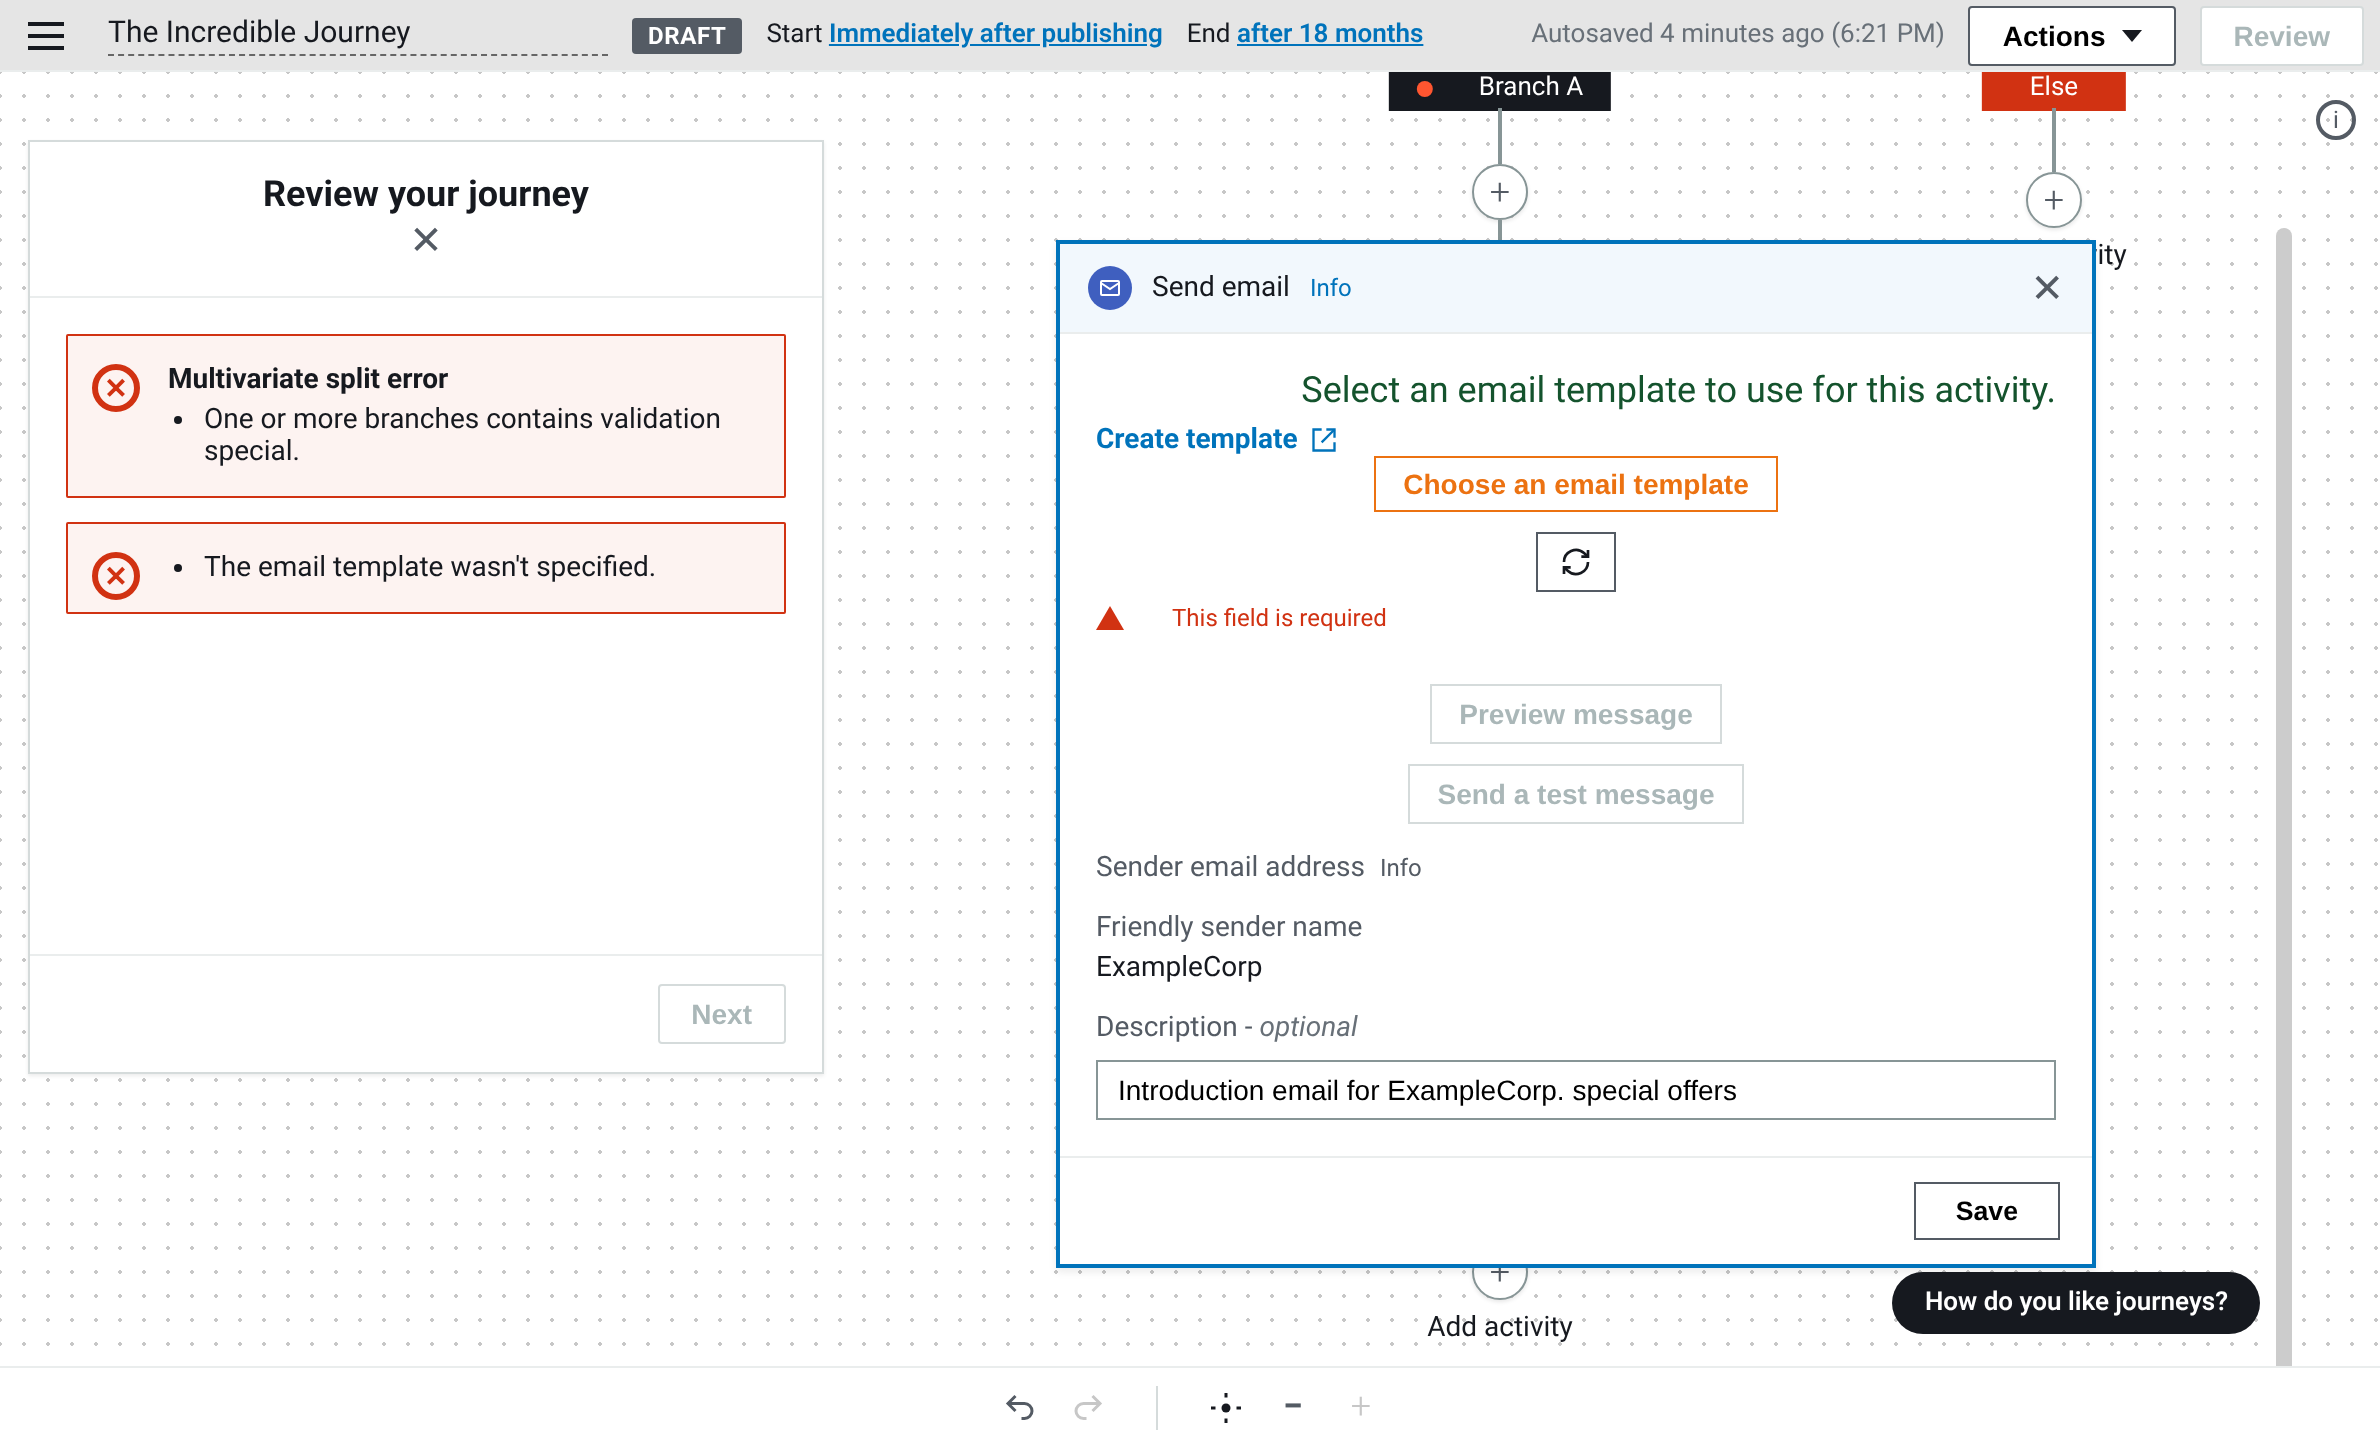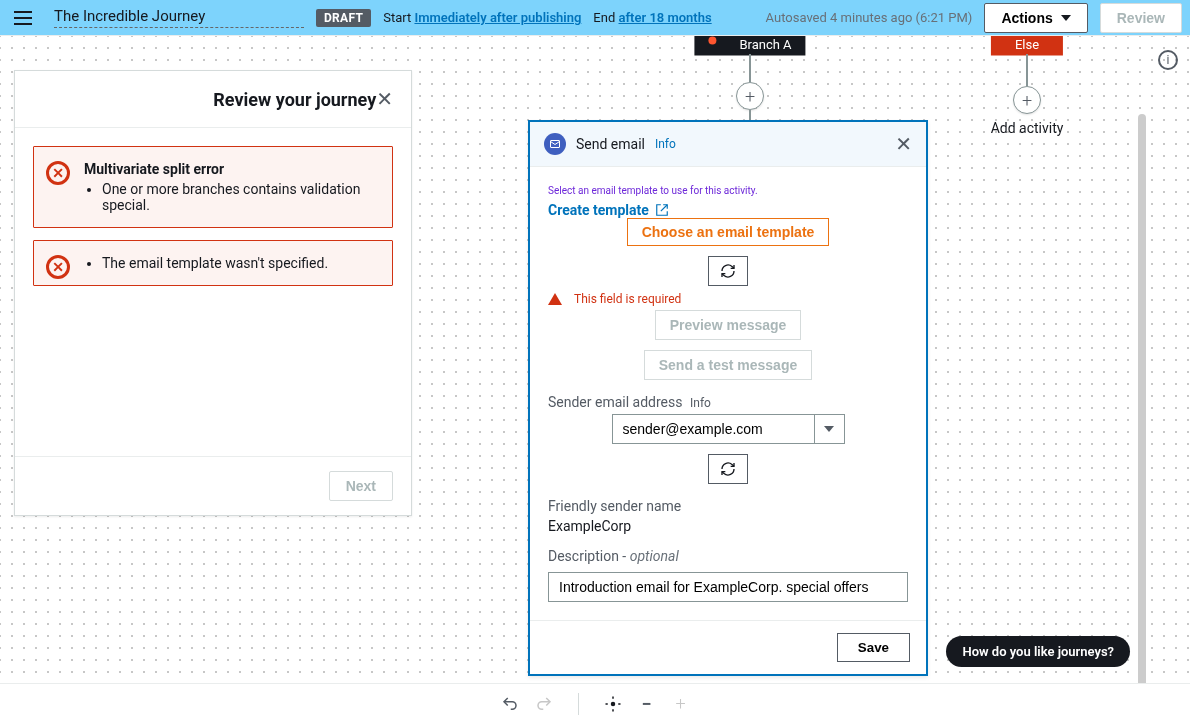--- a/index.html
+++ b/index.html
@@ -17,21 +17,21 @@
   
   .topbar {
     height: 36px;
     display: flex;
     align-items: center;
     padding: 0 8px;
     border-bottom: 1px solid #eaeded;
     gap: 12px;
     position: relative;
     z-index: 5;
-    background: #7dd3fc;
+    background: #e5e5e5;
   }
   .hamburger { width: 18px; height: 14px; display: flex; flex-direction: column; justify-content: space-between; cursor: pointer; margin: 0 10px 0 6px; }
   .hamburger span { height: 2px; background: #16191f; display: block; }
   .journey-name { font-size: 15px; padding-bottom: 2px; border-bottom: 1.5px dashed #666; min-width: 250px; }
   .draft-badge { background: #545b64; color: #fff; font-size: 12px; padding: 2px 8px; border-radius: 2px; font-weight: 700; letter-spacing: .3px; }
   .sched { font-size: 13px; color: #16191f; }
   .sched a { color: #0073bb; text-decoration: underline; cursor: pointer; font-weight: 600; }
   .autosave { color: #687078; font-size: 13px; margin-left: auto; }
   .btn {
     border: 1px solid #545b64;
@@ -70,35 +70,35 @@
     box-shadow: 0 1px 2px rgba(0,0,0,.1);
   }
   .add-activity-label { position: absolute; transform: translateX(-50%); color: #16191f; font-size: 14px; }
   .branch-tag {
     position: absolute;
     transform: translate(-50%, -50%);
     padding: 4px 14px;
     font-size: 13px;
     color: #fff;
   }
-  .branch-tag.black { background: #16191f; display:flex; align-items:flex-start; gap:23px; }
+  .branch-tag.black { background: #16191f; display:flex; align-items:center; gap:23px; }
   .branch-tag.black .dot { width:8px; height:8px; border-radius:50%; background:#ff5630; display:inline-block; }
   .branch-tag.red { background: #d13212; padding: 4px 24px; }
 
   
   .review-panel {
     position: absolute;
     left: 14px; top: 70px;
     width: 398px;
     background: #fff;
     border: 1px solid #d5dbdb;
     box-shadow: 0 1px 2px rgba(0,0,0,.08);
     z-index: 3;
   }
-  .review-header { padding: 16px 18px; border-bottom: 1px solid #eaeded; display:flex; align-items:center; justify-content:flex-end;}
+  .review-header { padding: 16px 18px; border-bottom: 1px solid #eaeded; display:flex; align-items:center; justify-content:space-between;flex-direction:column;}
   .review-header h2 { margin:0; font-size: 18px; font-weight: 700; }
   .close-x { font-size: 20px; color: #545b64; cursor: pointer; }
   .review-body { padding: 18px; }
   .review-intro { margin: 0 0 14px; line-height: 1.5; }
   .error-card {
     border: 1px solid #d13212;
     background: #fdf3f1;
     border-radius: 1px;
     padding: 14px 14px 14px 50px;
     margin-bottom: 12px;
@@ -114,40 +114,40 @@
   }
   .error-card h4 { margin: 0 0 4px; font-size: 14px; font-weight: 700; color:#16191f; }
   .error-card ul { margin: 0; padding-left: 18px; color:#16191f; }
   .review-footer { padding: 14px 18px; border-top: 1px solid #eaeded; text-align: right; margin-top: 140px;}
   .review-footer .btn { color:#aab7b8; border-color:#d5dbdb; font-weight:700; }
 
   
   .email-panel {
     position: absolute;
     left: 528px; top: 120px;
-    width: 400px;
+    width: 520px;
     border: 2px solid #0073bb;
     background: #f2f8fd;
     z-index: 3;
     box-shadow: 0 2px 4px rgba(0,0,0,.08);
   }
   .email-header { display:flex; align-items:center; padding: 10px 14px; gap: 10px; }
   .email-header .icon-circle { width:22px; height:22px; border-radius:50%; background:#3f5fbf; display:flex; align-items:center; justify-content:center; color:#fff; font-size:11px; }
   .email-header .title { font-weight: 400; font-size: 14px; }
   .email-header .info-link { color:#0073bb; font-size: 12px; cursor:pointer; }
   .email-header .close-x { margin-left:auto; }
   .email-body { padding: 18px; background: #fff; border-top: 1px solid #eaeded; }
-  .hint { color:#6d28d9; font-size: 10px; margin-bottom: 6px; }
+  .hint { color:#14532d; font-size: 18px; margin-bottom: 6px; text-align: right; }
   .link { color:#0073bb; font-weight:700; font-size:14px; cursor:pointer; display:inline-flex; align-items:center; gap:6px; }
   .link svg { width:14px; height:14px; }
   .row-flex { display:flex; gap:10px; align-items:center; margin-bottom:6px;flex-direction:column; }
   .choose-btn { border:1px solid #ec7211; color:#ec7211; background:#fff; padding:5px 14px; font-weight:700; cursor:pointer; font-size:14px; }
   .refresh-btn { border:1px solid #545b64; background:#fff; width:40px; height:30px; display:flex; align-items:center; justify-content:center; cursor:pointer; }
   .refresh-btn svg { width:16px; height:16px; stroke:#16191f; }
-  .field-err { color:#d13212; font-size:12px; display:flex; align-items:center; gap:12px; margin-bottom:4px;}
+  .field-err { color:#d13212; font-size:12px; display:flex; align-items:center; gap:24px; margin-bottom:26px;}
   .field-err .tri { width:0; height:0; border-left:7px solid transparent; border-right:7px solid transparent; border-bottom:12px solid #d13212; position:relative;}
   .ghost-btn { border:1px solid #d5dbdb; color:#aab7b8; background:#fff; padding:6px 14px; font-weight:700; font-size:14px; cursor:default; }
   .label { color:#545b64; font-size:14px; margin: 14px 0 4px; }
   .label .info-link { font-size:12px; margin-left:4px; }
   .select-box { display:flex; }
   .select-box input { flex:1; border:1px solid #879596; padding:6px 10px; font-size:14px; }
   .select-box .dd { width:30px; border:1px solid #879596; border-left:none; display:flex; align-items:center; justify-content:center; background:#fff; cursor:pointer;}
   .select-box .dd .caret { border-top-color:#545b64; }
   .plain-val { color:#16191f; font-size:14px; margin-top:4px; }
   .desc-input { width:100%; border:1px solid #879596; padding:6px 10px; font-size:14px; margin-top:4px; }
@@ -301,36 +301,20 @@
     </div>
     <div class="row-flex">
       <button class="ghost-btn">Preview message</button>
       <button class="ghost-btn">Send a test message</button>
     </div>
 
     <div class="label">
       <span>Sender email address</span>
       <span class="info-link">Info</span>
     </div>
-    <div class="row-flex">
-      <div class="select-box" style="flex:1;">
-        <input type="text" value="sender@example.com" style="">
-        <div class="dd">
-            <span class="caret"></span>
-          </div>
-      </div>
-      <button class="refresh-btn">
-        <svg viewBox="0 0 24 24" fill="none" stroke="#16191f" stroke-width="2">
-            <path d="M3 12a9 9 0 0 1 15-6.7L21 8"></path>
-            <path d="M21 3v5h-5"></path>
-            <path d="M21 12a9 9 0 0 1-15 6.7L3 16"></path>
-            <path d="M3 21v-5h5"></path>
-          </svg>
-      </button>
-    </div>
 
     <div class="label">Friendly sender name</div>
     <div class="plain-val">ExampleCorp</div>
 
     <div class="label">
       <span>Description - </span><span class="italic">optional</span>
     </div>
     <input class="desc-input" type="text" value="Introduction email for ExampleCorp. special offers" style="">
   </div>
   <div class="email-footer">

